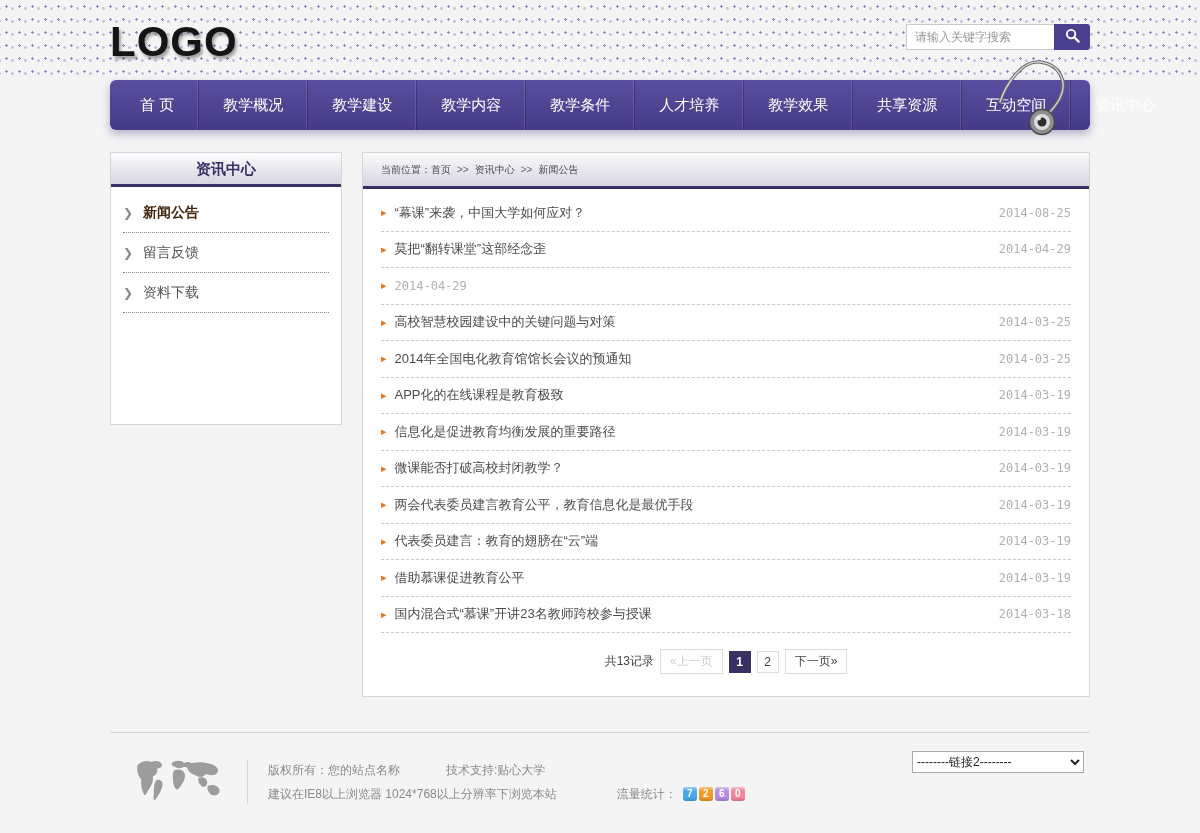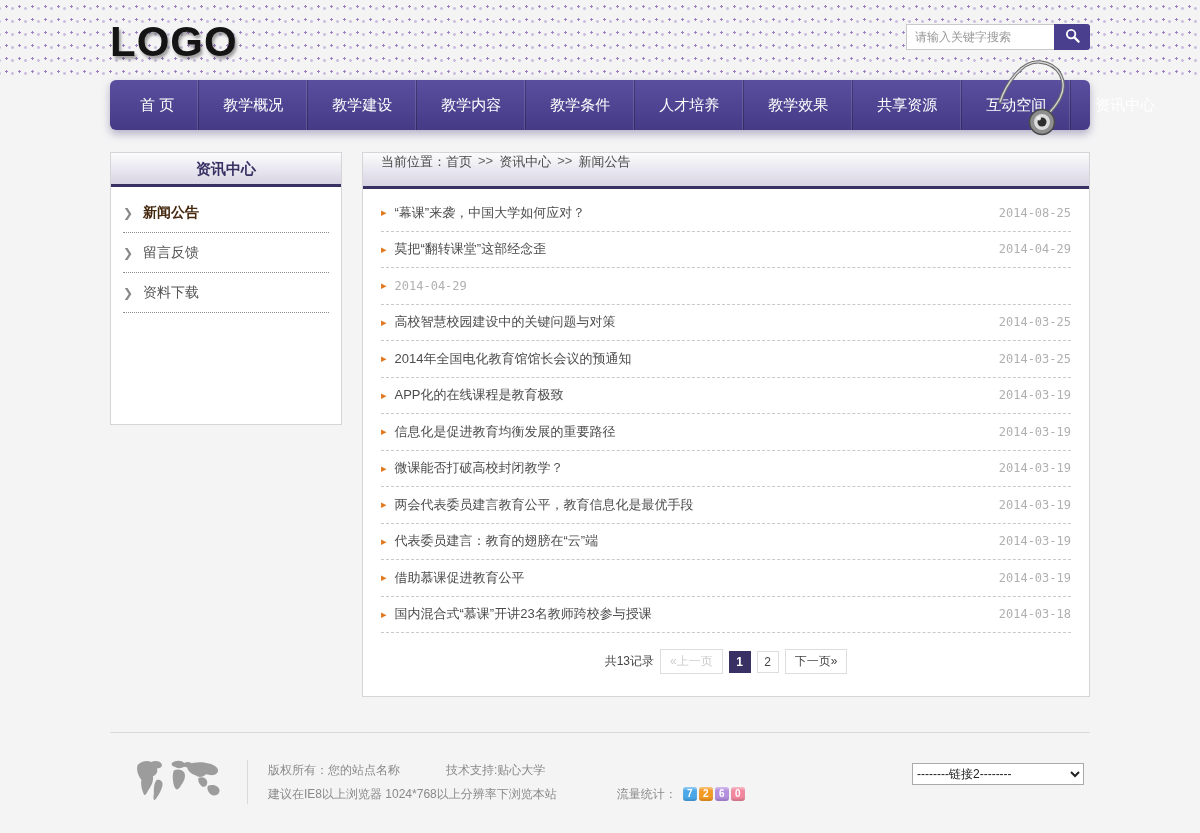--- a/index.html
+++ b/index.html
@@ -65,22 +65,22 @@
   .sidebar-item {
     display:flex; align-items:center; gap:10px; height:40px;
     border-bottom:1px dotted #8a8a8a; font-size:14px; color:#555; cursor:pointer;
   }
   .sidebar-item .arr { color:#888; font-size:12px; }
   .sidebar-item.active span.lbl { color:#45290f; font-weight:bold; }
 
   .main { flex:1; background:#fff; border:1px solid #d5d5d8; min-height:545px; padding-bottom:18px; }
   .breadcrumb {
     height:36px; background:linear-gradient(#fbfbfc,#d8d4e3);
-    border-bottom:3px solid #393064; display:flex; 
-    padding:0 18px; font-size:13px; color:#4a4a4a;
+    border-bottom:3px solid #393064; display:flex; align-items:center;
+    padding:0 18px; font-size:10px; color:#4a4a4a;
   }
   .breadcrumb .crumb { cursor:pointer; }
   .breadcrumb .sep { margin:0 6px; color:#666; }
 
   .news-list { padding:6px 18px 0 18px; }
   .news-row {
     display:flex; align-items:center; height:36.5px;
     border-bottom:1px dashed #c9c9c9; cursor:pointer;
   }
   .news-row .bullet { color:#e07820; font-size:11px; margin-right:8px; }
@@ -100,21 +100,21 @@
   .footer-divider { width:1px; height:44px; background:#d9d9d9; margin:0 20px; }
   .footer-text { font-size:12px; color:#8a8a8a; line-height:24px; }
   .footer-row { display:flex; align-items:center; }
   .footer-row .gap { width:46px; }
   .stats { display:flex; align-items:center; margin-left:60px; gap:4px; }
   .counter-digit {
     width:14px; height:14px; border-radius:3px; color:#fff; font-size:10px; font-weight:bold;
     display:flex; align-items:center; justify-content:center; margin-left:2px;
     box-shadow:inset 0 -2px 2px rgba(0,0,0,0.15), inset 0 2px 2px rgba(255,255,255,0.4);
   }
-  .link-select-wrap { position:absolute; right:6px; top:30px; }
+  .link-select-wrap { position:absolute; right:6px; top:18px; }
   .link-select { width:172px; height:22px; font-size:12px; color:#222; border:1px solid #aaa; background:#fff; }
 </style>
 </head>
 <body>
 
 <div class="header-strip">
   <div class="container header-inner">
     <div class="logo">LOGO</div>
     <div class="search-box">
       <input class="search-input" type="text" placeholder="请输入关键字搜索" style="">

